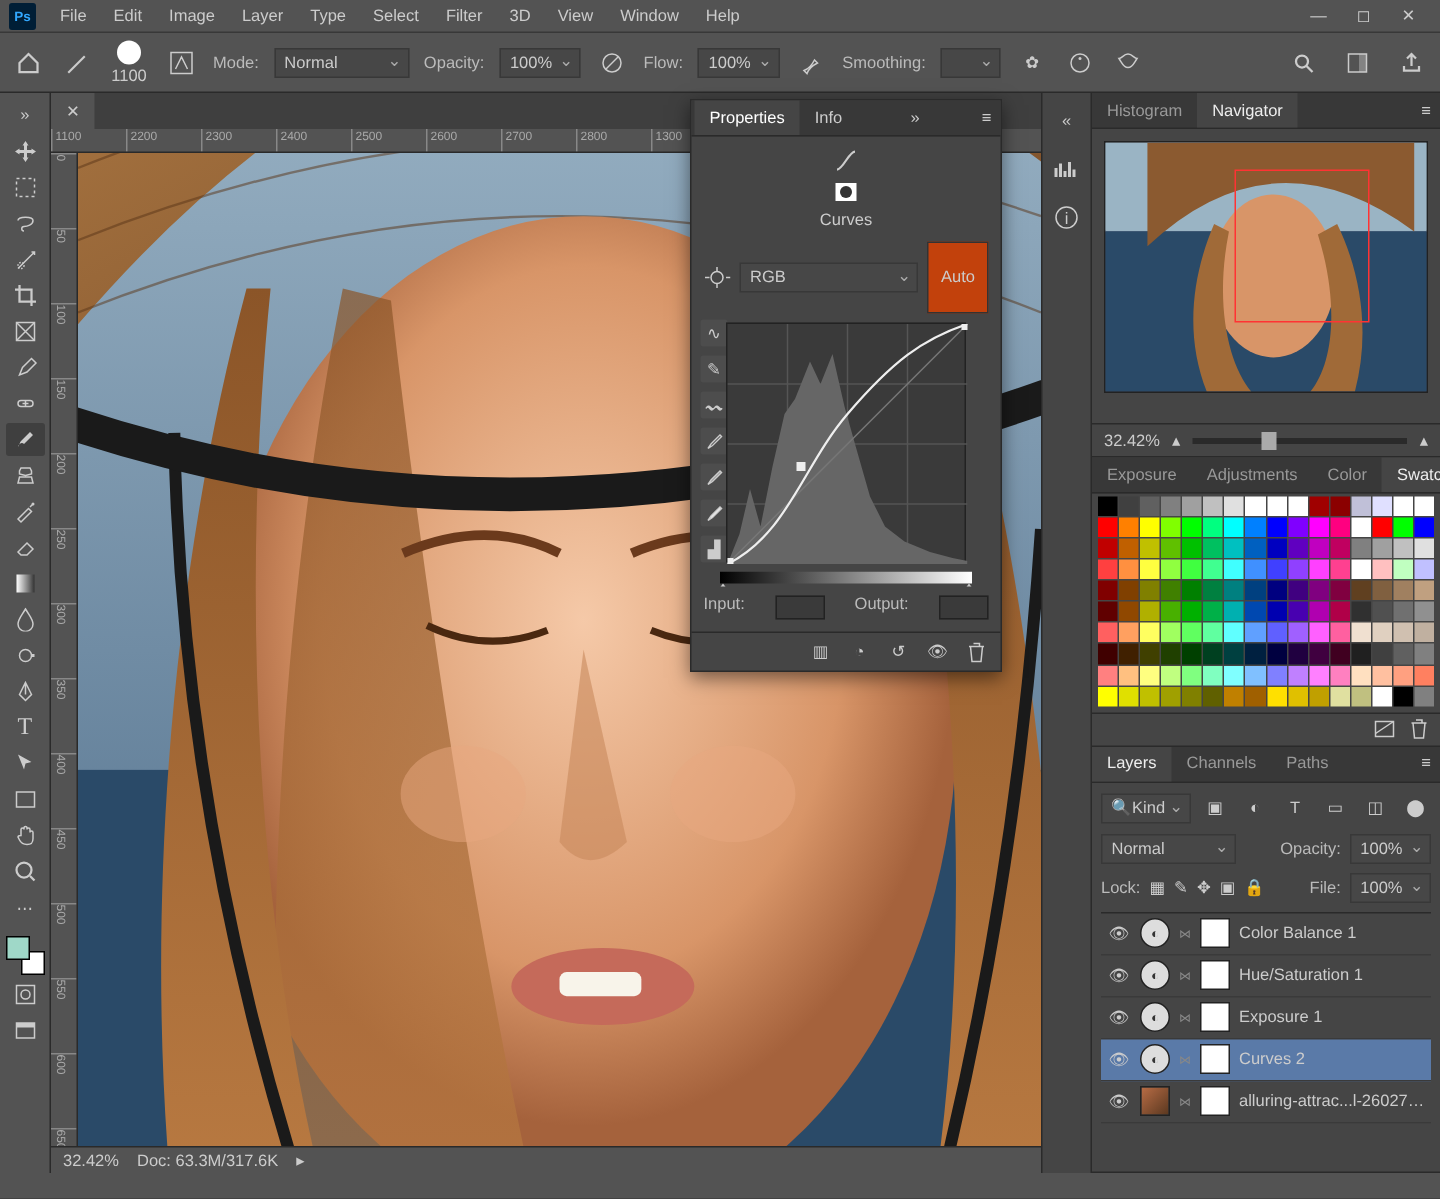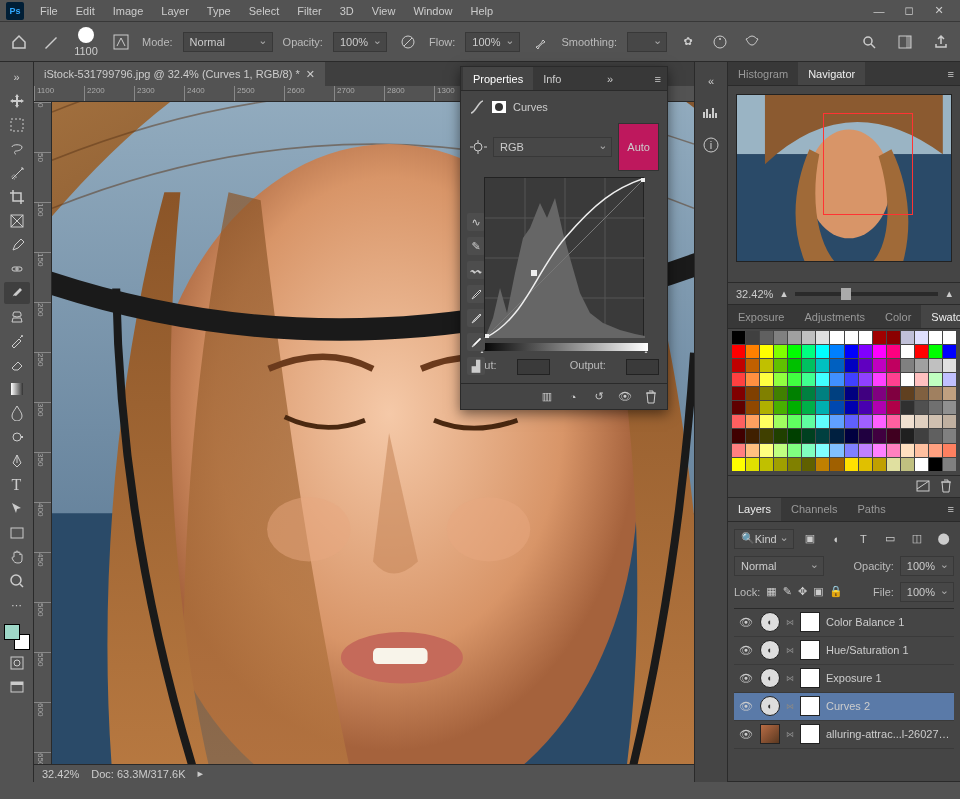--- a/index.html
+++ b/index.html
@@ -43,21 +43,21 @@
 .photo { width:100%; height:100%; }
 .statusbar { height:18px; background:#535353; border-top:1px solid #2a2a2a; display:flex; align-items:center; padding:0 8px; gap:12px; }
 
 
 .properties-panel { position:absolute; left:460px; top:66px; width:208px; background:#454545; border:1px solid #2a2a2a; box-shadow:0 4px 12px rgba(0,0,0,.5); }
 .panel-tabs { height:24px; display:flex; align-items:center; background:#383838; border-bottom:1px solid #2a2a2a; padding-left:2px; }
 .ptab { padding:0 10px; height:100%; display:flex; align-items:center; cursor:pointer; }
 .ptab.active { background:#454545; color:#fff; }
 .ptab-close { margin-left:auto; padding:0 6px; cursor:pointer; }
 .panel-body { padding:8px; }
-.curves-hdr { display:flex; align-items:center; gap:6px; margin-bottom:8px; }
+.curves-hdr { display:flex; align-items:center; gap:6px; margin-bottom:8px;flex-direction:column; }
 .preset-row { display:flex; align-items:center; gap:6px; margin-bottom:6px; }
 .curves-graph { width:160px; height:160px; background:#3a3a3a; border:1px solid #222; margin:6px auto; position:relative; }
 .curves-graph svg { position:absolute; inset:0; }
 .curves-tools { display:flex; flex-direction:column; gap:6px; position:absolute; left:6px; top:122px; }
 .ct-btn { width:18px; height:18px; display:flex; align-items:center; justify-content:center; cursor:pointer; background:#4d4d4d; border-radius:2px; }
 .io-row { display:flex; justify-content:center; gap:20px; margin-top:6px; }
 .io-field { width:40px; height:16px; background:#3a3a3a; border:1px solid #222; }
 .panel-footer { height:26px; border-top:1px solid #2a2a2a; display:flex; align-items:center; justify-content:flex-end; gap:10px; padding:0 8px; }
 .pf-icon { width:16px; height:16px; display:flex; align-items:center; justify-content:center; cursor:pointer; }
 
@@ -339,21 +339,20 @@
         <svg width="14" height="12">
           <rect x="1" y="1" width="12" height="10" fill="none" stroke="#ccc"></rect>
           <rect x="1" y="1" width="12" height="3" fill="#ccc"></rect>
         </svg>
       </div>
   </div>
 
   <div class="center">
     <div class="doc-tab">
       <div class="tab-active">
-        <span>iStock-531799796.jpg @ 32.4% (Curves 1, RGB/8) *</span>
         <span class="tab-close">✕</span>
       </div>
     </div>
     <div class="ruler-h">
       <div class="ruler-tick">1100</div>
       <div class="ruler-tick">2200</div>
       <div class="ruler-tick">2300</div>
       <div class="ruler-tick">2400</div>
       <div class="ruler-tick">2500</div>
       <div class="ruler-tick">2600</div>
@@ -781,21 +780,21 @@
     <div class="preset-row">
       <span>
           <svg width="18" height="16">
             <path d="M9 1v3M9 12v3M1 8h3M15 8h3" stroke="#ccc"></path>
             <circle cx="9" cy="8" r="4" fill="none" stroke="#ccc"></circle>
           </svg>
         </span>
       <div class="dropdown" style="flex:1">
           <span>RGB</span>
         </div>
-      <button style="background:#be185d;border:1px solid #333;color:#ccc;padding:17px 8px;cursor:pointer">Auto</button>
+      <button style="background:#c2410c;border:1px solid #333;color:#ccc;padding:17px 8px;cursor:pointer">Auto</button>
     </div>
     <div class="curves-tools">
       <div class="ct-btn">∿</div>
       <div class="ct-btn">✎</div>
       <div class="ct-btn">〰</div>
       <div class="ct-btn">
           <svg width="12" height="12">
             <path d="M10 2L4 8l-2 3 3-2 6-6z" fill="#222" stroke="#ccc"></path>
           </svg>
         </div>

